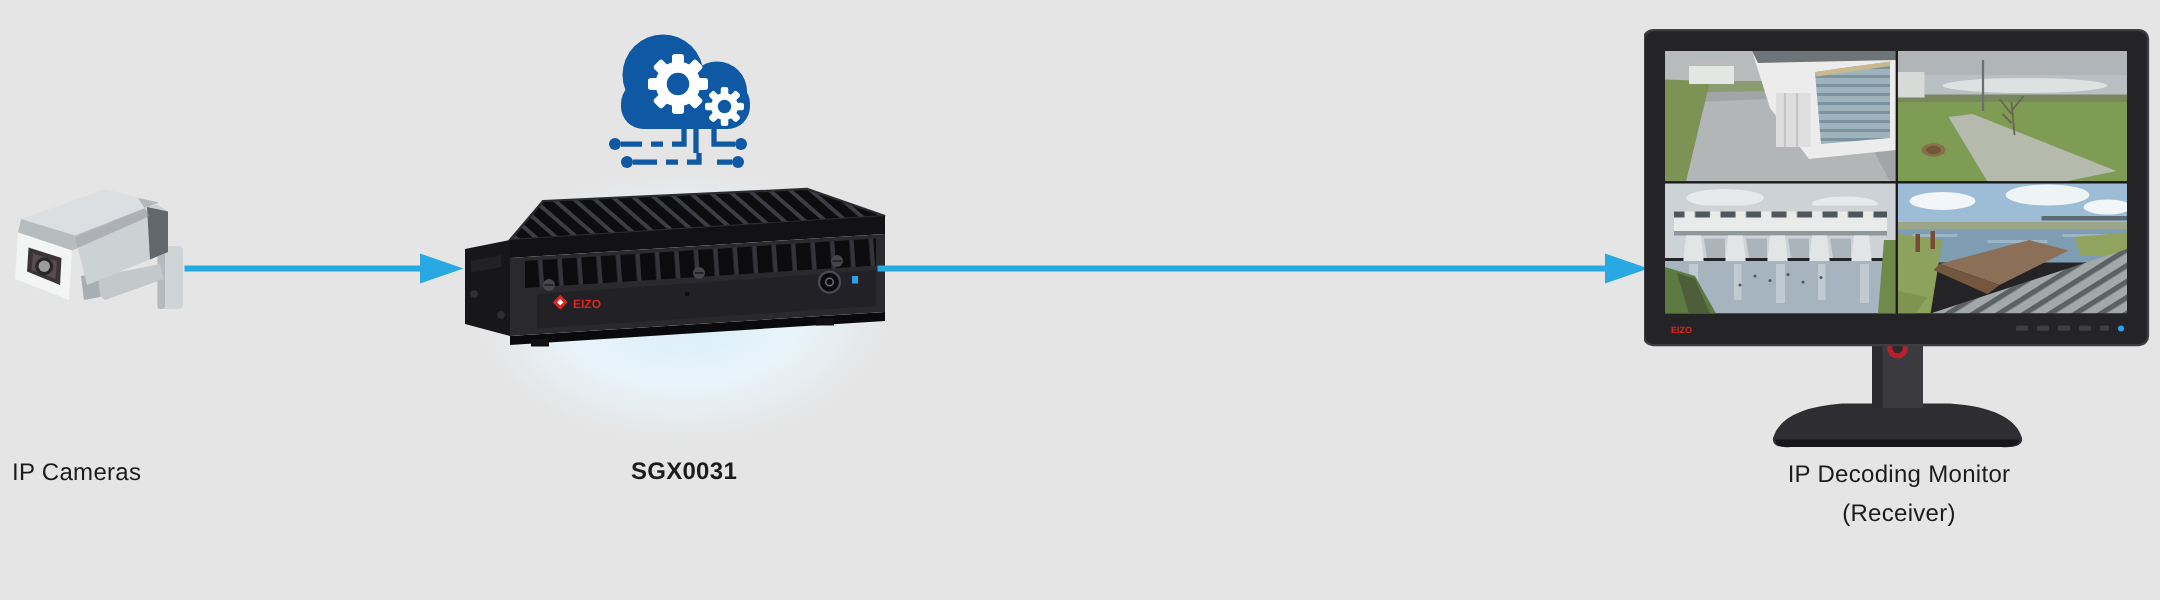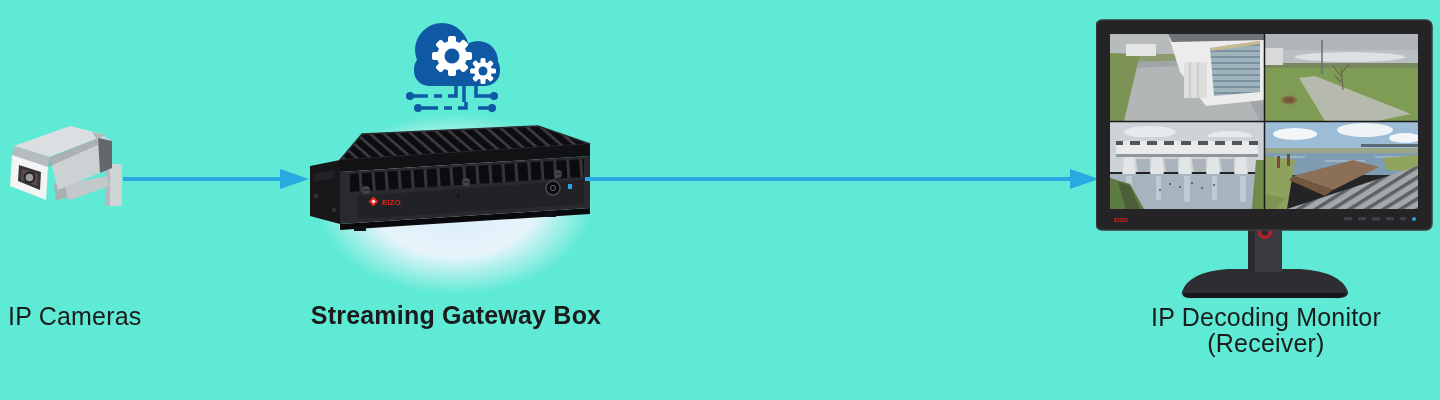--- a/index.html
+++ b/index.html
@@ -1,21 +1,21 @@
 <!DOCTYPE html>
 <html style="--c-arrow: #29A9E1; --c-cloud: #0E58A4; --c-glow: #D7ECF9; --c-brand_red: #E0251F; --c-led_blue: #2F9FE8; --c-text: #1B1B1B;"><head>
 <meta charset="utf-8">
 <style>
   html,body{margin:0;padding:0;background:#ffffff;}
-  .stage{position:relative;width:1440px;height:400px;background:#5eead4;overflow:hidden;
+  .stage{position:relative;width:1440px;height:400px;background:#e5e5e5;overflow:hidden;
          font-family:"Liberation Sans",sans-serif;color:var(--c-text,#1b1b1b);}
   .abs{position:absolute;}
   .glow{left:278px;top:88px;width:354px;height:232px;border-radius:50%;
         background:radial-gradient(closest-side, var(--c-glow,#d7ecf9) 0%, #e8f4fb 45%, rgba(255,255,255,0) 78%);}
-  .label{font-size:25px;line-height:26px;letter-spacing:0.2px;}
+  .label{font-size:16px;line-height:26px;letter-spacing:0.2px;}
   .label .bold{font-weight:bold;}
   .lbl-camera{left:8px;top:303px;text-align:left;}
   .lbl-gateway{left:280px;top:302px;width:352px;text-align:center;}
   .lbl-monitor{left:1090px;top:304px;width:352px;text-align:center;}
   svg{display:block;}
 </style>
 </head>
 <body>
 
 <div class="stage">
@@ -292,21 +292,21 @@
       <rect x="304" y="203" width="6" height="3.5" rx="1"></rect>
     </g>
     <circle cx="318" cy="205" r="2" style="fill:var(--c-led_blue,#2F9FE8);"></circle>
   </svg>
 
   <div class="abs label lbl-camera">
     <span>IP Cameras</span>
   </div>
 
   <div class="abs label lbl-gateway">
-    <div class="bold">Streaming Gateway Box</div>
+    <div class="bold">SGX0031</div>
   </div>
 
   <div class="abs label lbl-monitor">
     <div>IP Decoding Monitor</div>
     <div>(Receiver)</div>
   </div>
 
 </div>
 
 </body></html>

